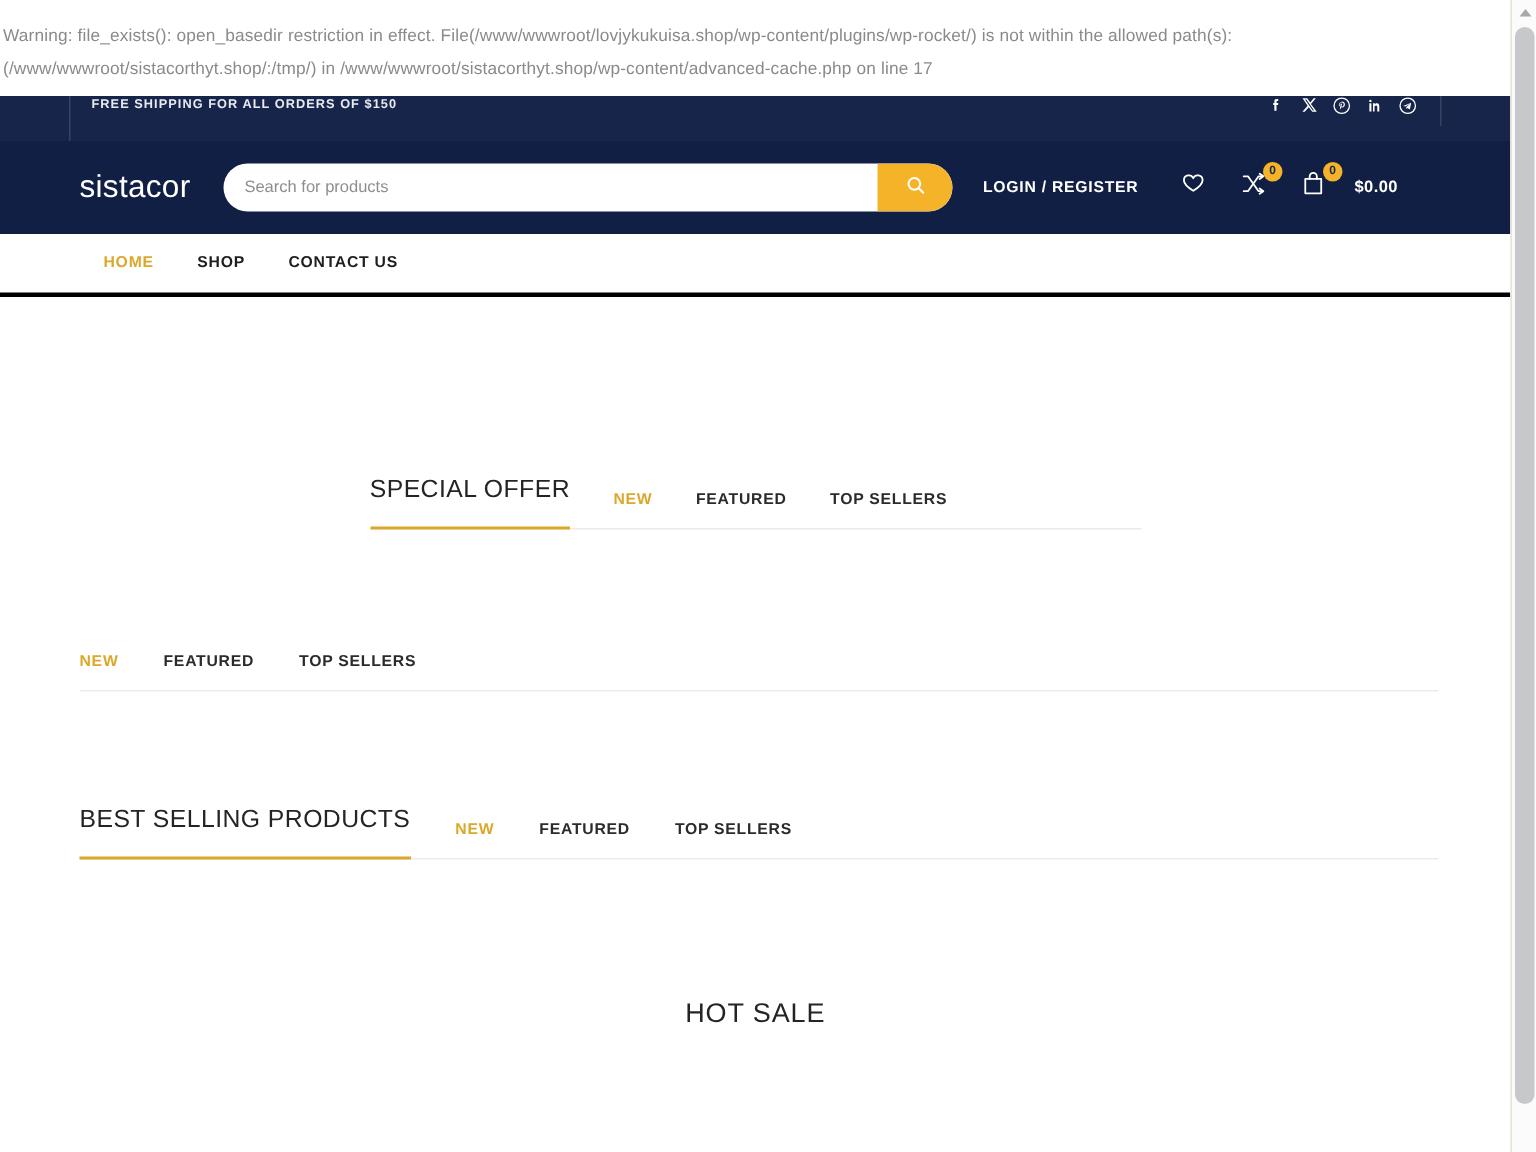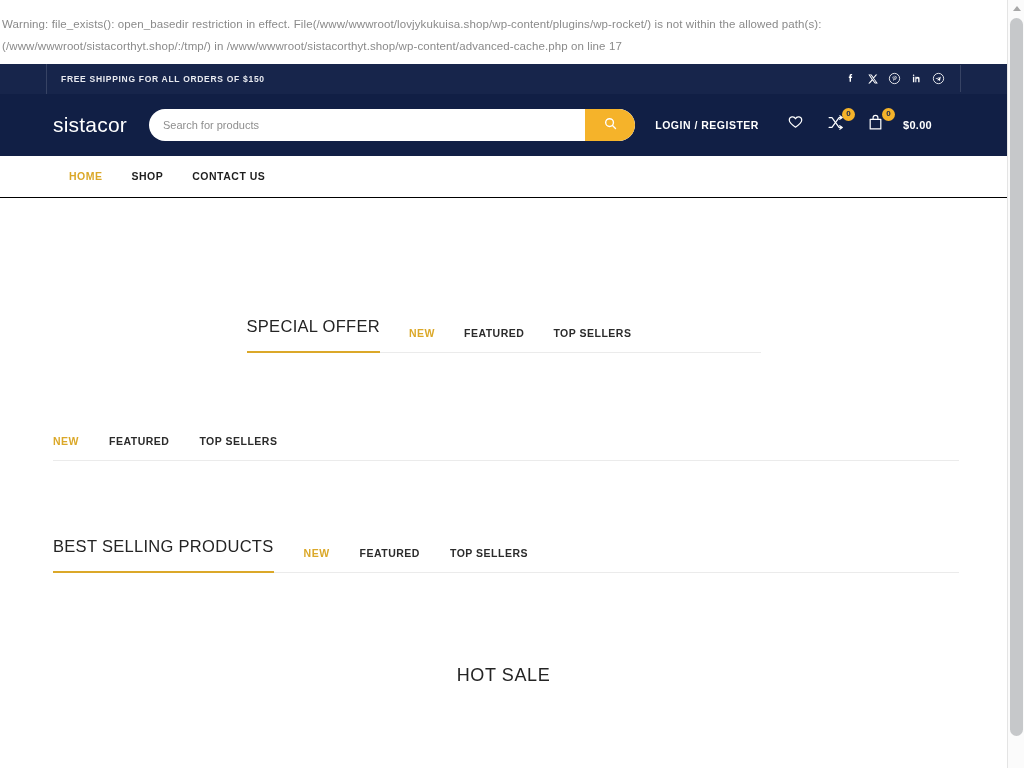--- a/index.html
+++ b/index.html
@@ -33,21 +33,21 @@
     color:#8a8a8a;
     letter-spacing:0.1px;
     word-break:break-word;
   }
 
   
   .topbar {
     background:#17254b;
     height:30px;
     display:flex;
-    align-items:center;
+    align-items:flex-start;
     justify-content:space-between;
     padding:0 0 0 0;
     position:relative;
   }
   .topbar::before {
     content:"";
     position:absolute;
     left:46px; top:0; bottom:0;
     width:1px;
     background:rgba(255,255,255,0.14);
@@ -176,21 +176,21 @@
   }
 
   
   .nav {
     height:42px;
     background:#ffffff;
     display:flex;
     align-items:center;
     padding-left:69px;
     gap:29px;
-    border-bottom:1px solid #000000;
+    border-bottom:3px solid #000000;
   }
   .nav-item {
     font-size:10.5px;
     font-weight:bold;
     letter-spacing:0.5px;
     color:#1e1e1e;
     cursor:pointer;
     text-transform:uppercase;
   }
   .nav-item.active { color:#dba829; }

